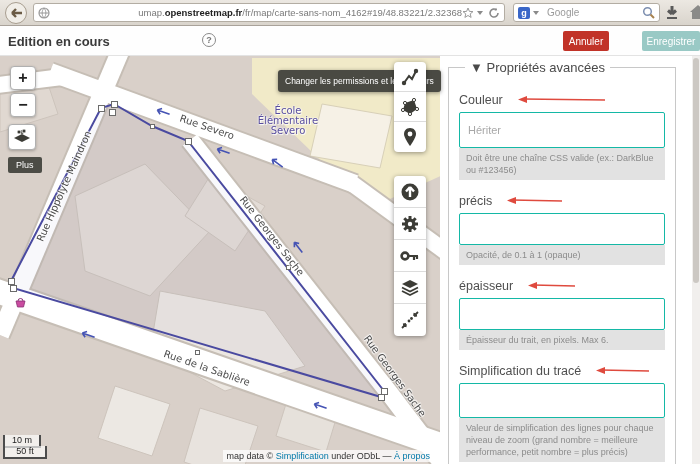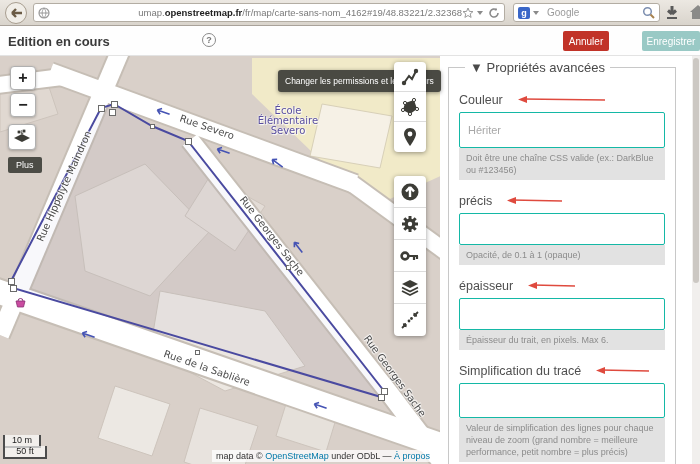--- a/index.html
+++ b/index.html
@@ -240,21 +240,21 @@
       <circle cx="12" cy="3" r="2" fill="#3c3c36" stroke="#fff" stroke-width="0.8"></circle>
     </svg>
   </div>
   <div id="more-label">Plus</div>
 
   <div id="scale-control">
     <div class="scale-bar" id="scale-metric">10 m</div>
     <div class="scale-bar" id="scale-imperial">50 ft</div>
   </div>
 
-  <div id="attribution"><span>map data © </span><a href="#">OpenStreetMap</a><span> under ODbL — </span><a href="#">À propos</a></div>
+  <div id="attribution"><span>map data © </span><a href="#">Simplification</a><span> under ODbL — </span><a href="#">À propos</a></div>
 </div>
 
 <div id="panel">
   <fieldset id="props-fieldset">
     <legend id="props-legend"><span>▼</span> <span>Propriétés avancées</span></legend>
 
     <div class="field-label-row">
       <span class="field-label">Couleur</span>
       <svg class="annotation-arrow" width="92" height="10" viewBox="0 0 92 10">
         <path d="M90 5 L8 4" stroke="#df4a3e" stroke-width="1.6" fill="none"></path>

